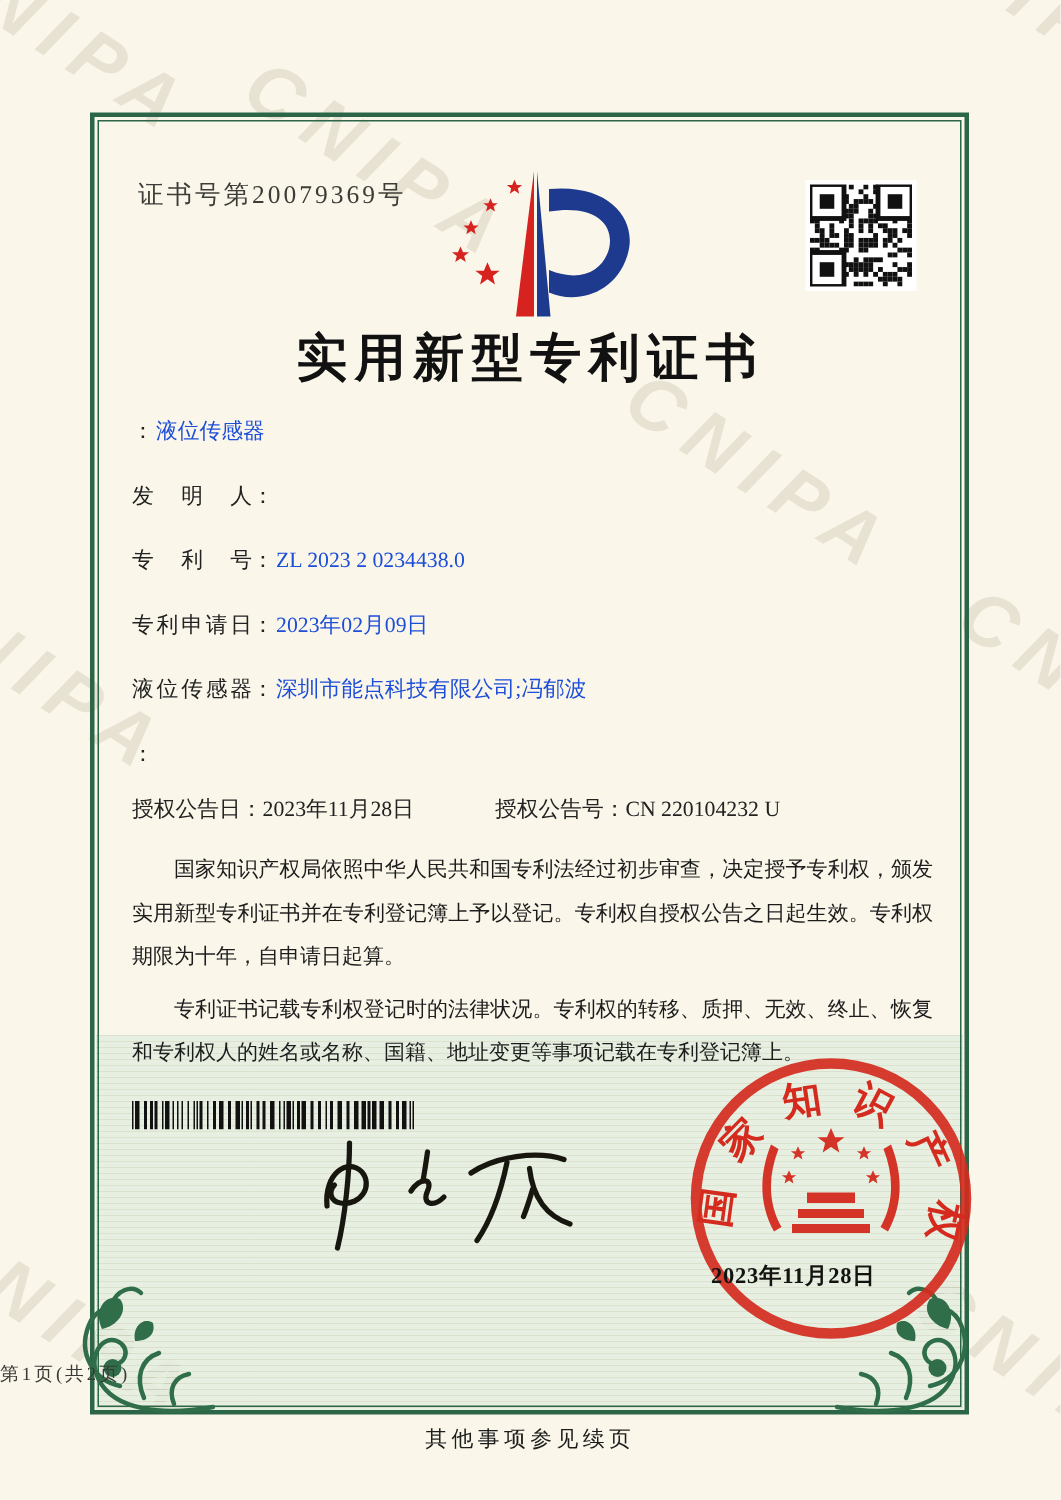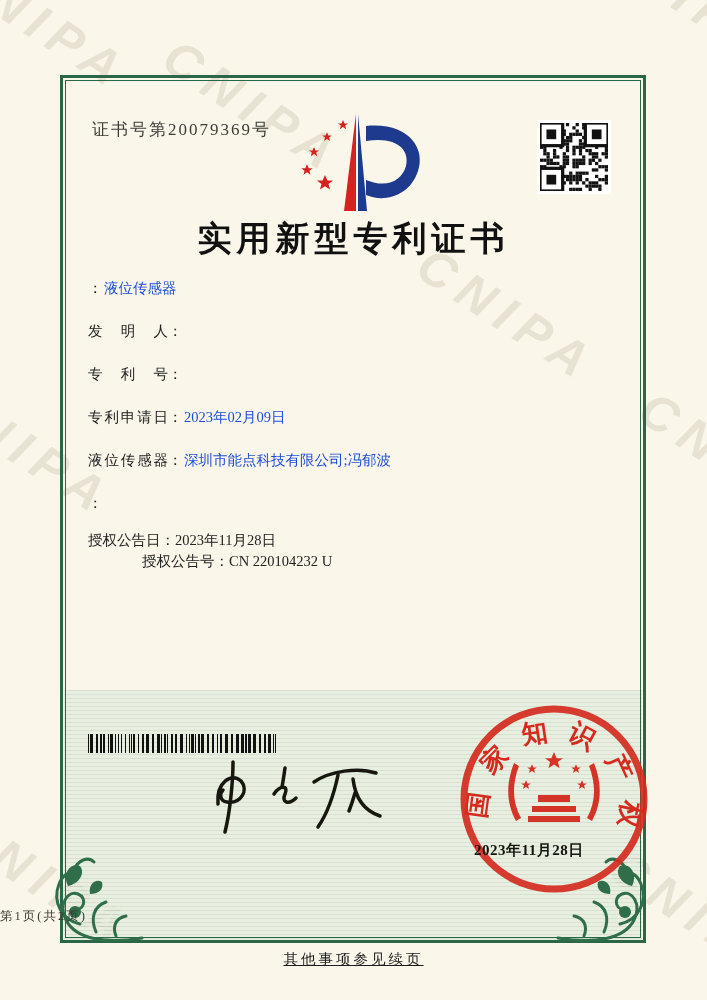--- a/index.html
+++ b/index.html
@@ -16,38 +16,38 @@
   .cert-no{position:absolute;left:92px;top:118px;font-size:17px;letter-spacing:2px;color:#3c3c38;z-index:3;}
   .logo{position:absolute;left:286px;top:110px;z-index:3;}
   .qr{position:absolute;left:537px;top:120px;background:#fff;padding:3px;z-index:3;}
   .title{position:absolute;left:0;top:216px;width:100%;text-align:center;font-size:34px;font-weight:bold;
          letter-spacing:5px;color:#111;z-index:3;}
   .fields{position:absolute;left:88px;top:278px;width:540px;z-index:3;font-size:14.5px;}
   .frow{display:flex;margin-bottom:22px;line-height:21px;}
   .flabel{display:inline-block;width:80px;text-align:justify;text-align-last:justify;flex:0 0 80px;color:#222;}
   .fcolon{flex:0 0 16px;color:#222;}
   .fvalue{flex:1;color:#1d4ed8;}
-  .grant-row{display:flex;margin-top:16px;line-height:21px;flex-direction:column;}
+  .grant-row{display:flex;margin-top:16px;line-height:21px;}
   .grant-group{display:flex;}
   .grant-group.second{margin-left:54px;}
   .paragraphs{position:absolute;left:88px;top:566px;width:534px;z-index:3;font-size:14px;line-height:29px;
               text-align:justify;color:#1c1c1c;}
   .paragraphs p{margin:0;text-indent:2em;}
   .paragraphs p + p{margin-top:6px;}
   .barcode{position:absolute;left:88px;top:734px;z-index:3;}
   .director{position:absolute;left:95px;top:782px;z-index:3;font-size:17px;color:#111;}
   .director div{margin-bottom:12px;letter-spacing:2px;}
   .signature{position:absolute;left:196px;top:742px;z-index:4;}
   .seal{position:absolute;left:458px;top:703px;width:192px;height:192px;z-index:4;}
   .seal-date{position:absolute;left:16px;top:138px;font-size:15px;font-weight:bold;color:#13130f;
              letter-spacing:0.5px;white-space:nowrap;}
   .page-info{position:absolute;left:0;top:908px;width:100%;text-align:left;font-size:12.5px;
              letter-spacing:2px;color:#3a3a36;z-index:3;}
   .footer-note{position:absolute;left:0;top:950px;width:100%;text-align:center;font-size:14.5px;
-               letter-spacing:3px;color:#1d1d1d;z-index:3;text-decoration:underline;}
+               letter-spacing:3px;color:#1d1d1d;z-index:3;}
 </style>
 </head>
 <body>
 
 <div class="page">
 
   <span class="wm" style="left:-62px;top:-6px">CNIPA</span>
   <span class="wm" style="left:585px;top:-32px">CNIPA</span>
   <span class="wm" style="left:152px;top:78px">CNIPA</span>
   <span class="wm" style="left:406px;top:286px">CNIPA</span>
@@ -270,20 +270,21 @@
         <span class="fcolon">：</span>
       <span class="fvalue">液位传感器</span>
     </div>
     <div class="frow">
       <span class="flabel">发明人</span>
         <span class="fcolon">：</span>
     </div>
     <div class="frow">
       <span class="flabel">专利号</span>
         <span class="fcolon">：</span>
+      <span class="fvalue">ZL 2023 2 0234438.0</span>
     </div>
     <div class="frow">
       <span class="flabel">专利申请日</span>
         <span class="fcolon">：</span>
       <span class="fvalue">2023年02月09日</span>
     </div>
     <div class="frow">
       <span class="flabel">液位传感器</span>
         <span class="fcolon">：</span>
       <span class="fvalue">深圳市能点科技有限公司;冯郁波</span>
@@ -298,20 +299,24 @@
         <span>2023年11月28日</span>
       </span>
       <span class="grant-group second">
         <span>授权公告号</span>
           <span>：</span>
         <span>CN 220104232 U</span>
       </span>
     </div>
   </div>
 
+  <div class="paragraphs">
+    <p>国家知识产权局依照中华人民共和国专利法经过初步审查，决定授予专利权，颁发实用新型专利证书并在专利登记簿上予以登记。专利权自授权公告之日起生效。专利权期限为十年，自申请日起算。</p>
+    <p>专利证书记载专利权登记时的法律状况。专利权的转移、质押、无效、终止、恢复和专利权人的姓名或名称、国籍、地址变更等事项记载在专利登记簿上。</p>
+  </div>
 
   <svg id="barcode" class="barcode" width="190" height="19" viewBox="0 0 190 19">
       <rect x="0" y="0" width="1" height="19" fill="#111"></rect>
       <rect x="2" y="0" width="3" height="19" fill="#111"></rect>
       <rect x="8" y="0" width="2" height="19" fill="#111"></rect>
       <rect x="12" y="0" width="2" height="19" fill="#111"></rect>
       <rect x="15" y="0" width="2" height="19" fill="#111"></rect>
       <rect x="20" y="0" width="1" height="19" fill="#111"></rect>
       <rect x="22" y="0" width="3" height="19" fill="#111"></rect>
       <rect x="27" y="0" width="1" height="19" fill="#111"></rect>

